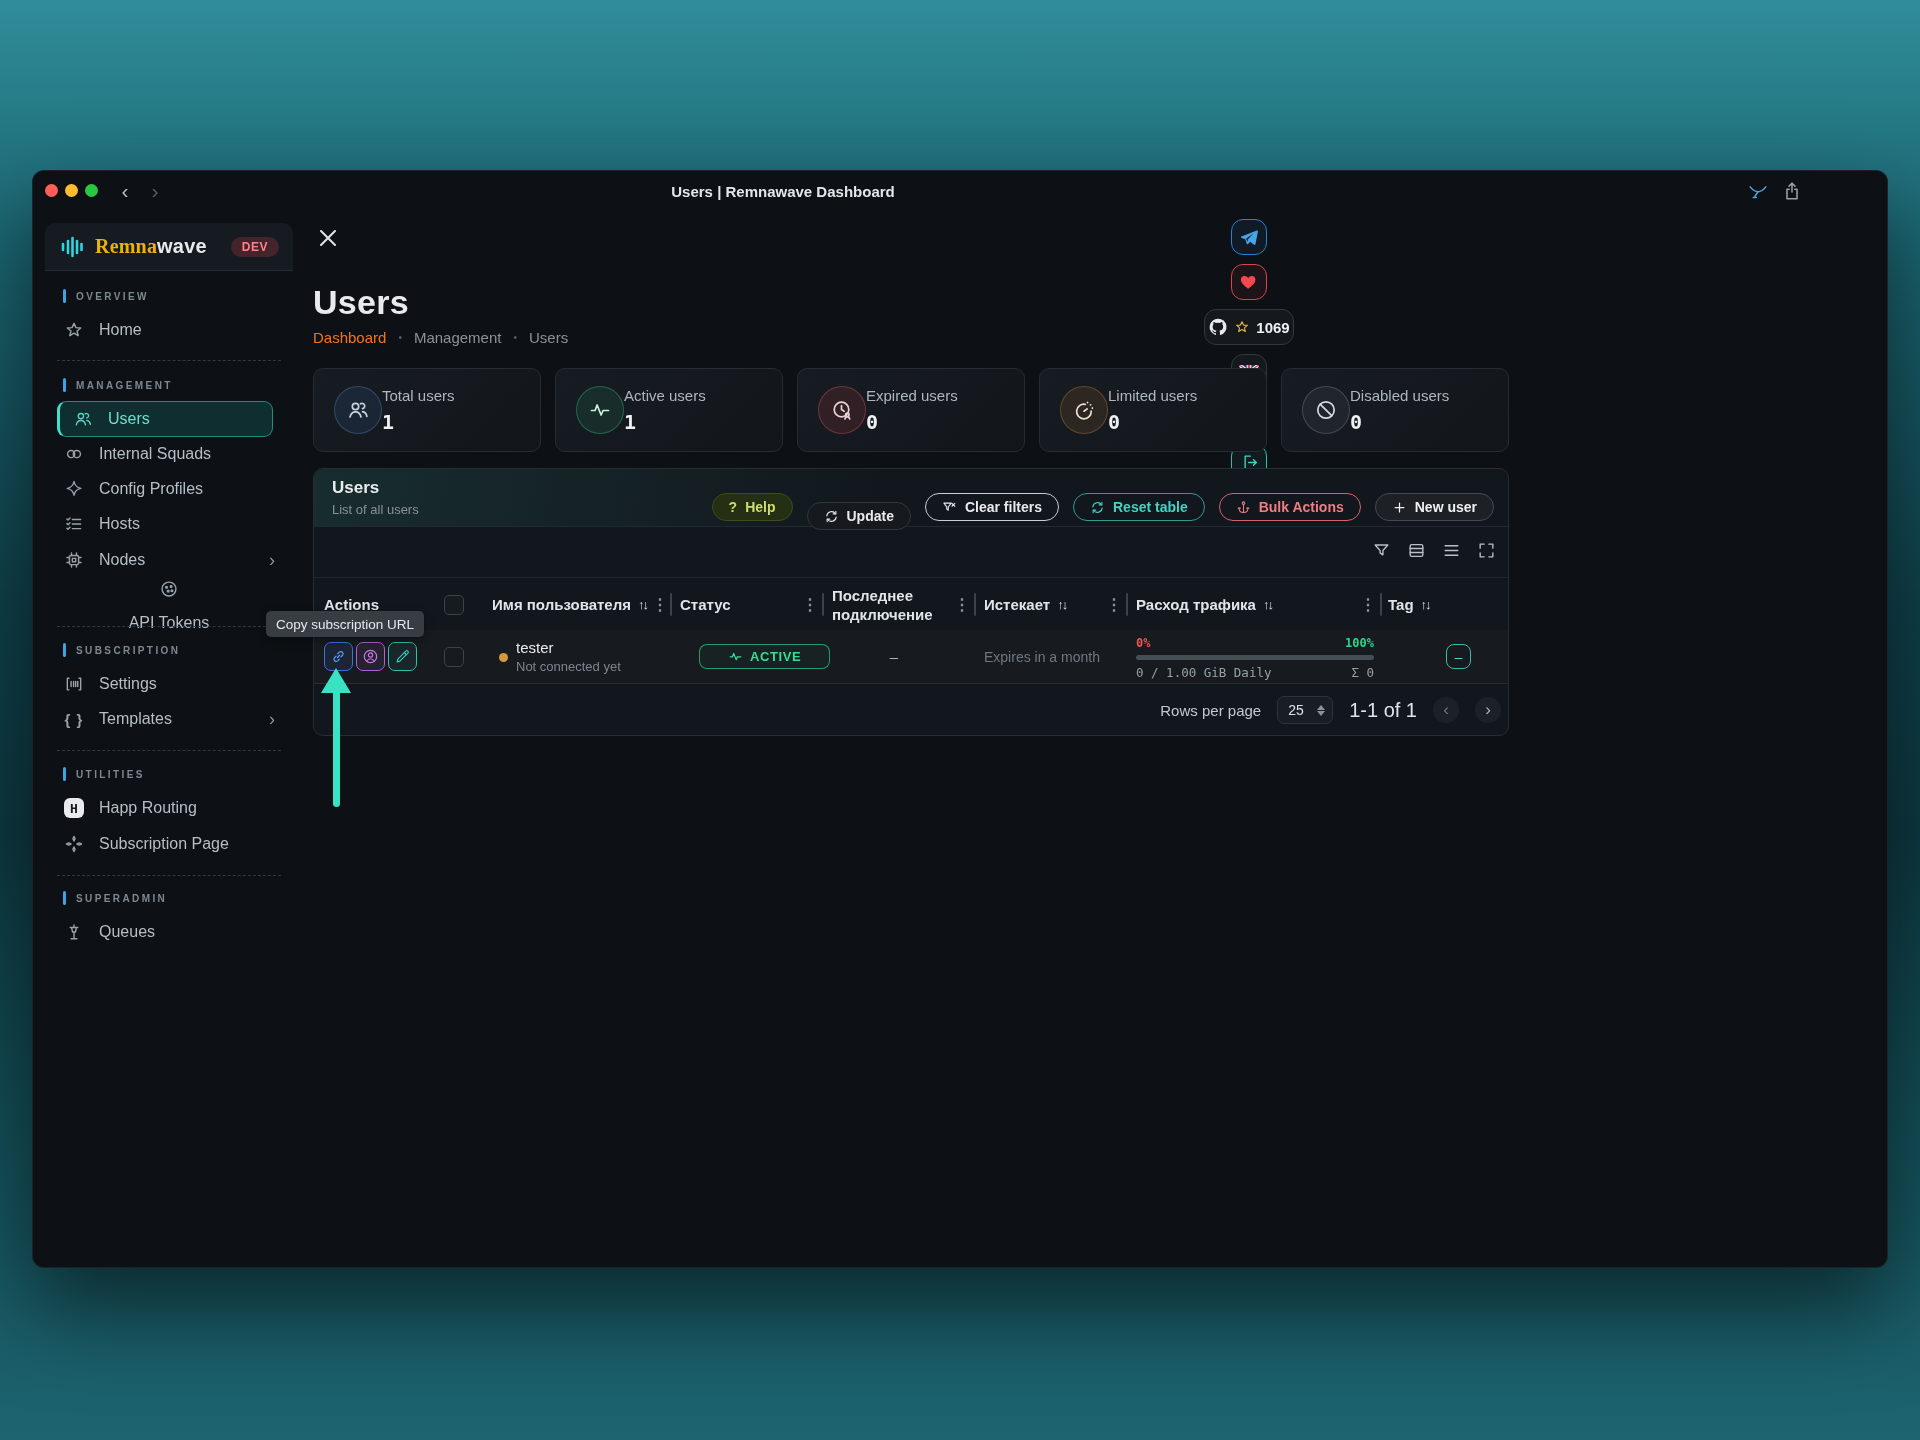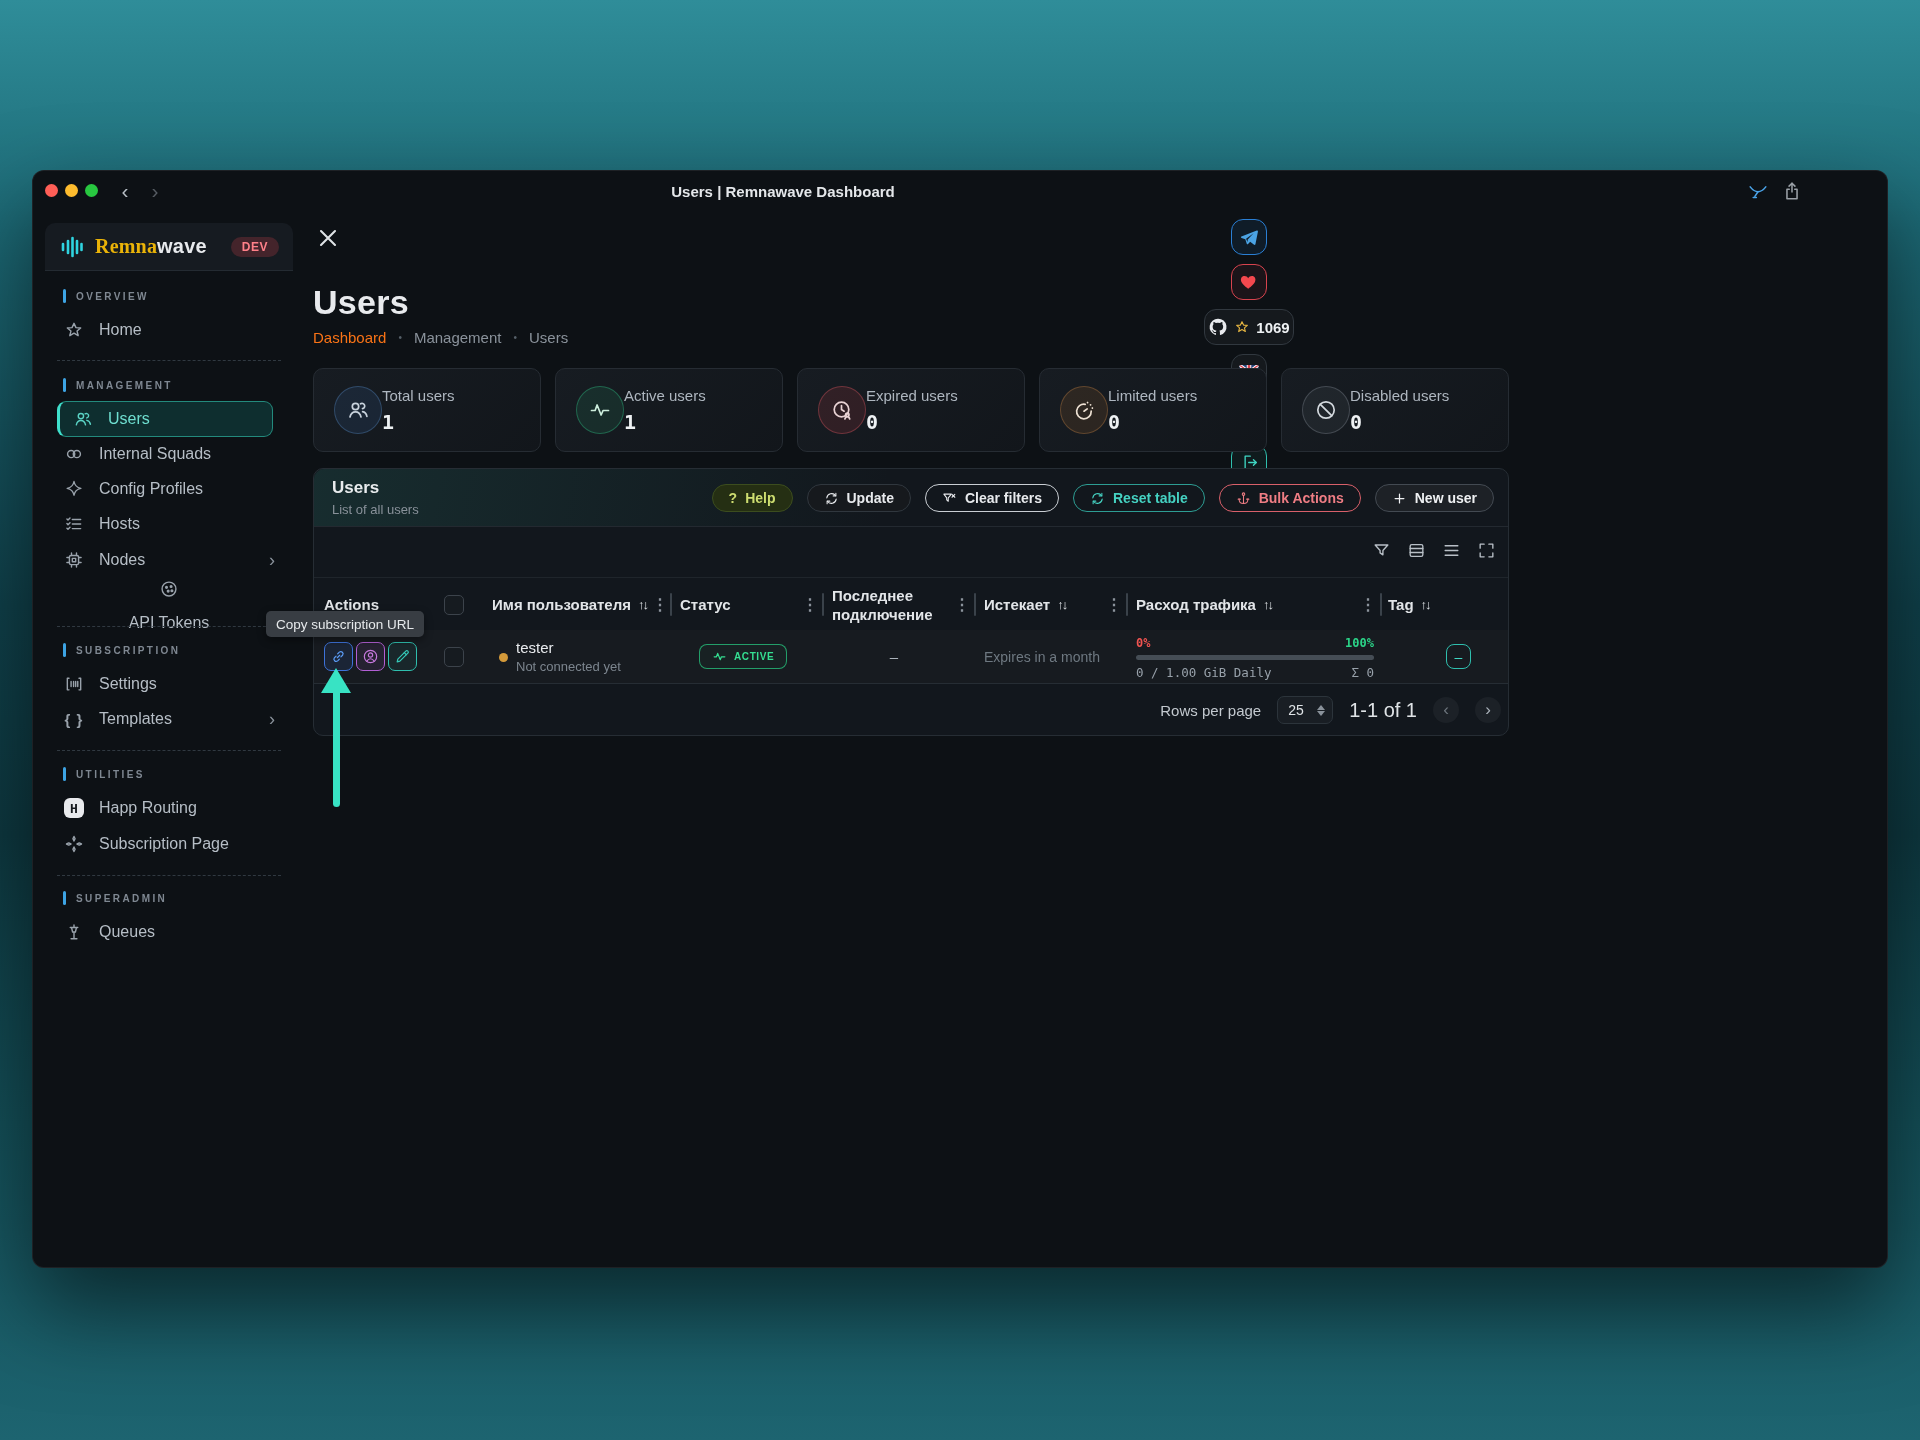--- a/index.html
+++ b/index.html
@@ -70,21 +70,21 @@
   .panel{position:absolute;left:280px;top:297px;width:1196px;height:268px;background:#12171d;
     border:1px solid #262d34;border-radius:10px;box-sizing:border-box;}
   .panel-head{position:absolute;left:0;top:0;width:100%;height:58px;border-radius:10px 10px 0 0;
     background:linear-gradient(100deg,rgba(35,95,88,.30) 0%,rgba(18,23,29,0) 48%);border-bottom:1px solid #232930;box-sizing:border-box;}
   .p-title{position:absolute;left:18px;top:9px;font-size:17px;font-weight:700;color:#e9ecee;}
   .p-sub{position:absolute;left:18px;top:33px;font-size:13px;color:#89919a;}
   .p-actions{position:absolute;right:14px;top:15px;display:flex;gap:14px;align-items:center;}
   .pill{height:28px;border-radius:999px;display:flex;align-items:center;gap:8px;padding:0 16px;
     font-size:14px;font-weight:600;box-sizing:border-box;cursor:pointer;white-space:nowrap;}
   .pl-help{background:#252f13;border:1px solid #3c4d1e;color:#cddd70;}
-  .pl-update{background:#16191d;border:1px solid #30373e;color:#e8eaed;}
+  .pl-update{background:#16191d;border:1px solid #30373e;color:#e8eaed;margin-top:18px;}
   .pl-clear{background:transparent;border:1px solid #c9ced3;color:#e8eaed;}
   .pl-reset{background:transparent;border:1px solid #2d9d93;color:#45d2c2;}
   .pl-bulk{background:transparent;border:1px solid #d9606a;color:#ef7d84;}
   .pl-new{background:#1d2126;border:1px solid #434a52;color:#eef0f2;}
   .tb-icons{position:absolute;right:11px;top:70px;display:flex;gap:13px;color:#b9c0c7;}
   .tbi{width:22px;height:22px;display:flex;align-items:center;justify-content:center;cursor:pointer;font-size:17px;}
   .thead{position:absolute;left:0;top:108px;width:100%;height:53px;border-top:1px solid #1f252b;border-bottom:1px solid #262d34;}
   .th{position:absolute;top:0;height:100%;display:flex;align-items:center;gap:7px;font-size:15px;font-weight:700;color:#e2e5e8;}
   .sort{font-size:13px;font-weight:700;letter-spacing:-2px;color:#dfe3e6;}
   .th-menu{position:absolute;top:0;height:100%;display:flex;align-items:center;color:#8b939c;font-size:16px;font-weight:700;cursor:pointer;}
@@ -94,22 +94,22 @@
   .trow{position:absolute;left:0;top:161px;width:100%;height:53px;background:#171b20;border-bottom:1px solid #262d34;}
   .act-btn{position:absolute;top:12px;width:29px;height:29px;border-radius:7px;display:flex;align-items:center;
     justify-content:center;box-sizing:border-box;cursor:pointer;}
   .b-blue{left:10px;border:1px solid #3d72d9;background:rgba(61,114,217,.12);color:#5b9cf6;}
   .b-purple{left:42px;border:1px solid #b25fd4;background:rgba(178,95,212,.10);color:#c678dd;}
   .b-teal{left:74px;border:1px solid #2fbfae;background:rgba(47,191,174,.08);color:#35c9b8;}
   .u-dot{position:absolute;left:185px;top:23px;width:9px;height:9px;border-radius:50%;background:#d49a3a;}
   .u-name{position:absolute;left:202px;top:9px;font-size:15px;color:#e8eaed;}
   .u-note{position:absolute;left:202px;top:29px;font-size:13px;color:#7c858e;}
   .badge{position:absolute;left:385px;top:14px;height:25px;border:1px solid rgba(42,212,136,.7);border-radius:8px;
-    display:flex;align-items:center;gap:7px;padding:0 12px;background:rgba(42,212,136,.04);
-    color:#35df92;font-size:10px;font-weight:700;letter-spacing:.6px;box-sizing:border-box;text-align:center;}
+    display:flex;align-items:center;gap:7px;padding:0 28px;background:rgba(42,212,136,.04);
+    color:#35df92;font-size:13px;font-weight:700;letter-spacing:.6px;box-sizing:border-box;text-align:center;}
   .dashcell{position:absolute;left:560px;top:0;width:40px;height:100%;display:flex;align-items:center;justify-content:center;
     color:#aab2ba;font-size:15px;}
   .expcell{position:absolute;left:670px;top:0;height:100%;display:flex;align-items:center;color:#6e7881;font-size:14px;}
   .traffic{position:absolute;left:822px;top:6px;width:238px;font-family:"DejaVu Sans Mono",monospace;}
   .t-top{display:flex;justify-content:space-between;font-size:12px;font-weight:700;}
   .t-min{color:#ef5350;} .t-max{color:#2bd488;}
   .t-bar{margin-top:5px;height:5px;border-radius:3px;background:#454d55;}
   .t-bot{margin-top:5px;display:flex;justify-content:space-between;font-size:12.5px;color:#98a1aa;}
   .tagchip{position:absolute;left:1132px;top:14px;width:25px;height:25px;border:1px solid #2fbfae;border-radius:8px;
     display:flex;align-items:center;justify-content:center;color:#3fd6c3;font-size:14px;box-sizing:border-box;}

